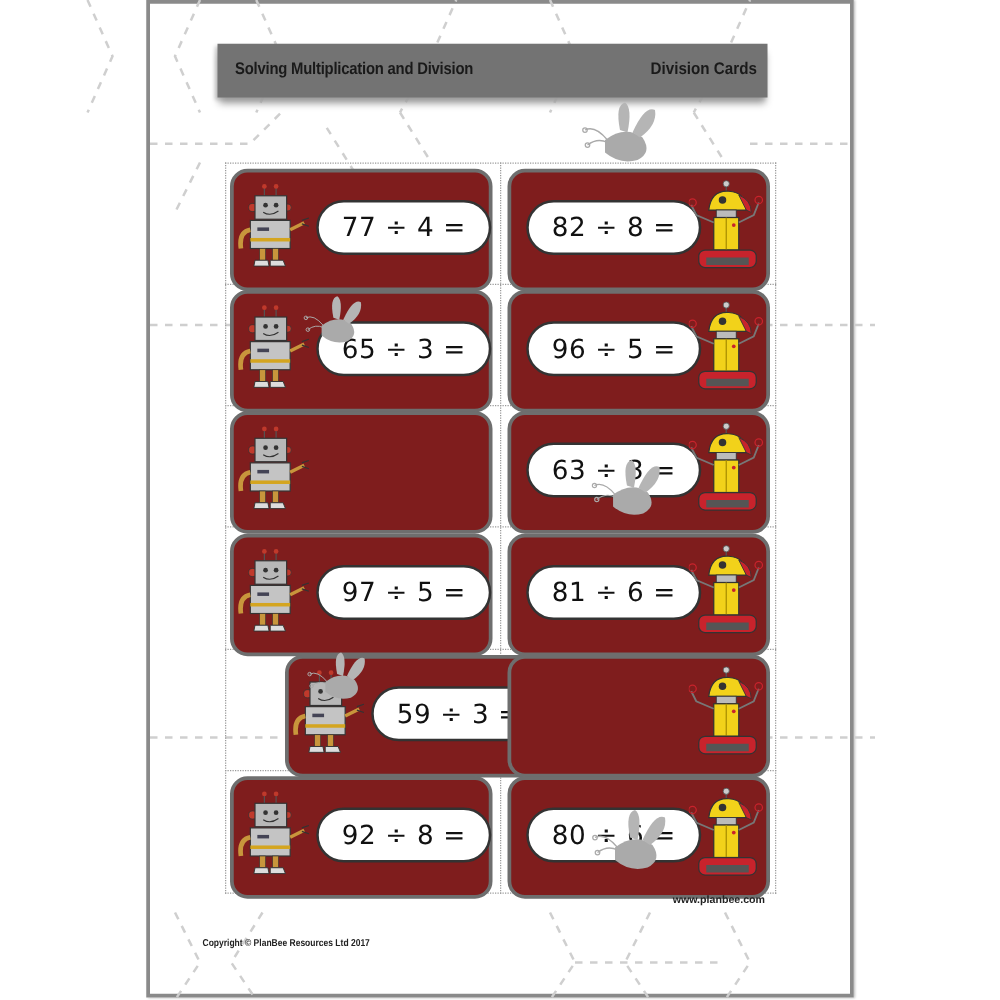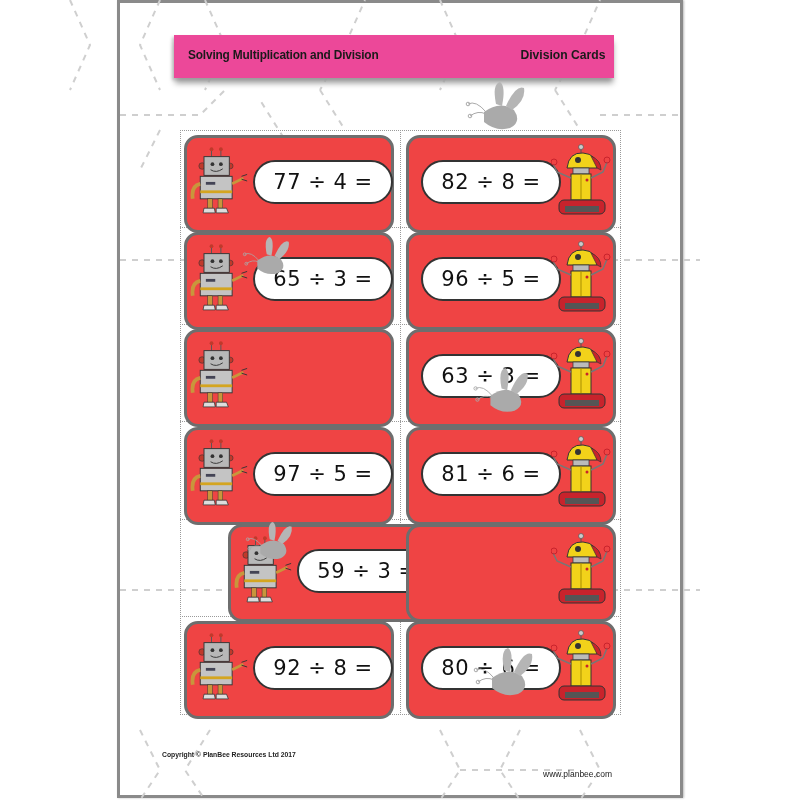--- a/index.html
+++ b/index.html
@@ -1,37 +1,37 @@
 <!DOCTYPE html>
 <html><head>
 <meta charset="utf-8">
 <style>
   html, body { margin:0; padding:0; }
   body { width:800px; height:800px; background:#ffffff; position:relative; overflow:hidden; font-family:"DejaVu Sans", sans-serif; }
   .sheet { position:absolute; left:117px; top:0; width:566px; height:798px; background:#fff;
            border-left:3px solid #8a8a8a; border-right:3px solid #8a8a8a; border-bottom:3px solid #8a8a8a; border-top:3px solid #8a8a8a;
            box-sizing:border-box; box-shadow: 1px 0 2px #bbb; }
   .hex { position:absolute; left:0; top:0; width:800px; height:800px; pointer-events:none; }
-  .header { position:absolute; left:174px; top:35px; width:440px; height:43px; background:#ec4899;
+  .header { position:absolute; left:174px; top:35px; width:440px; height:43px; background:#737373;
             box-shadow: 0 6px 6px -1px #9a9a9a, -2px 2px 3px #ccc; }
   .header .title { position:absolute; left:14px; top:12px; font-family:"Liberation Sans", sans-serif; font-weight:bold; font-size:13.5px; color:#1a1a1a; letter-spacing:-0.2px; transform:scaleX(0.88); transform-origin:left; white-space:nowrap; }
   .header .subtitle { position:absolute; right:8px; top:12px; font-family:"Liberation Sans", sans-serif; font-weight:bold; font-size:13.5px; color:#1a1a1a; transform:scaleX(0.9); transform-origin:right; white-space:nowrap; }
   .grid { position:absolute; left:180px; top:130px; width:441px; height:585px; border:1px dotted #9a9a9a; box-sizing:border-box; }
   .gridline-v { position:absolute; left:400px; top:130px; width:0; height:585px; border-left:1px dotted #9a9a9a; }
   .gridline-h { position:absolute; left:180px; width:441px; height:0; border-top:1px dotted #9a9a9a; }
-  .card { position:absolute; width:210px; height:98px; background:#ef4444; border:3px solid #6e6e6e; border-radius:14px; box-sizing:border-box; }
+  .card { position:absolute; width:210px; height:98px; background:#7f1d1d; border:3px solid #6e6e6e; border-radius:14px; box-sizing:border-box; }
   .bubble { position:absolute; top:22px; width:140px; height:44px; background:#fff; border:2px solid #333; border-radius:22px; box-sizing:border-box;
             display:flex; align-items:center; justify-content:center; font-family:"DejaVu Sans", sans-serif; font-size:21px; color:#111; letter-spacing:0.5px; }
   .card.left .bubble { left:66px; }
   .card.right .bubble { left:12px; }
   .robot { position:absolute; top:6px; width:60px; height:74px; }
   .card.left .robot { left:2px; }
   .card.right .robot { right:2px; }
   .footer-left { position:absolute; left:162px; top:750px; font-family:"Liberation Sans", sans-serif; font-weight:bold; font-size:8px; color:#222; transform:scaleX(0.85); transform-origin:left; white-space:nowrap; }
-  .footer-right { position:absolute; right:188px; top:769px; font-family:"Liberation Sans", sans-serif; font-weight:normal; font-size:8.5px; color:#222; white-space:nowrap; }
+  .footer-right { position:absolute; right:188px; top:714px; font-family:"Liberation Sans", sans-serif; font-weight:bold; font-size:8.5px; color:#222; white-space:nowrap; }
   .bee { position:absolute; pointer-events:none; }
 </style>
 </head>
 <body>
 
 <svg width="0" height="0" style="position:absolute">
   <defs>
     <g id="grey-robot">
 
       <line x1="24" y1="2" x2="24" y2="12" stroke="#555" stroke-width="1"></line>

